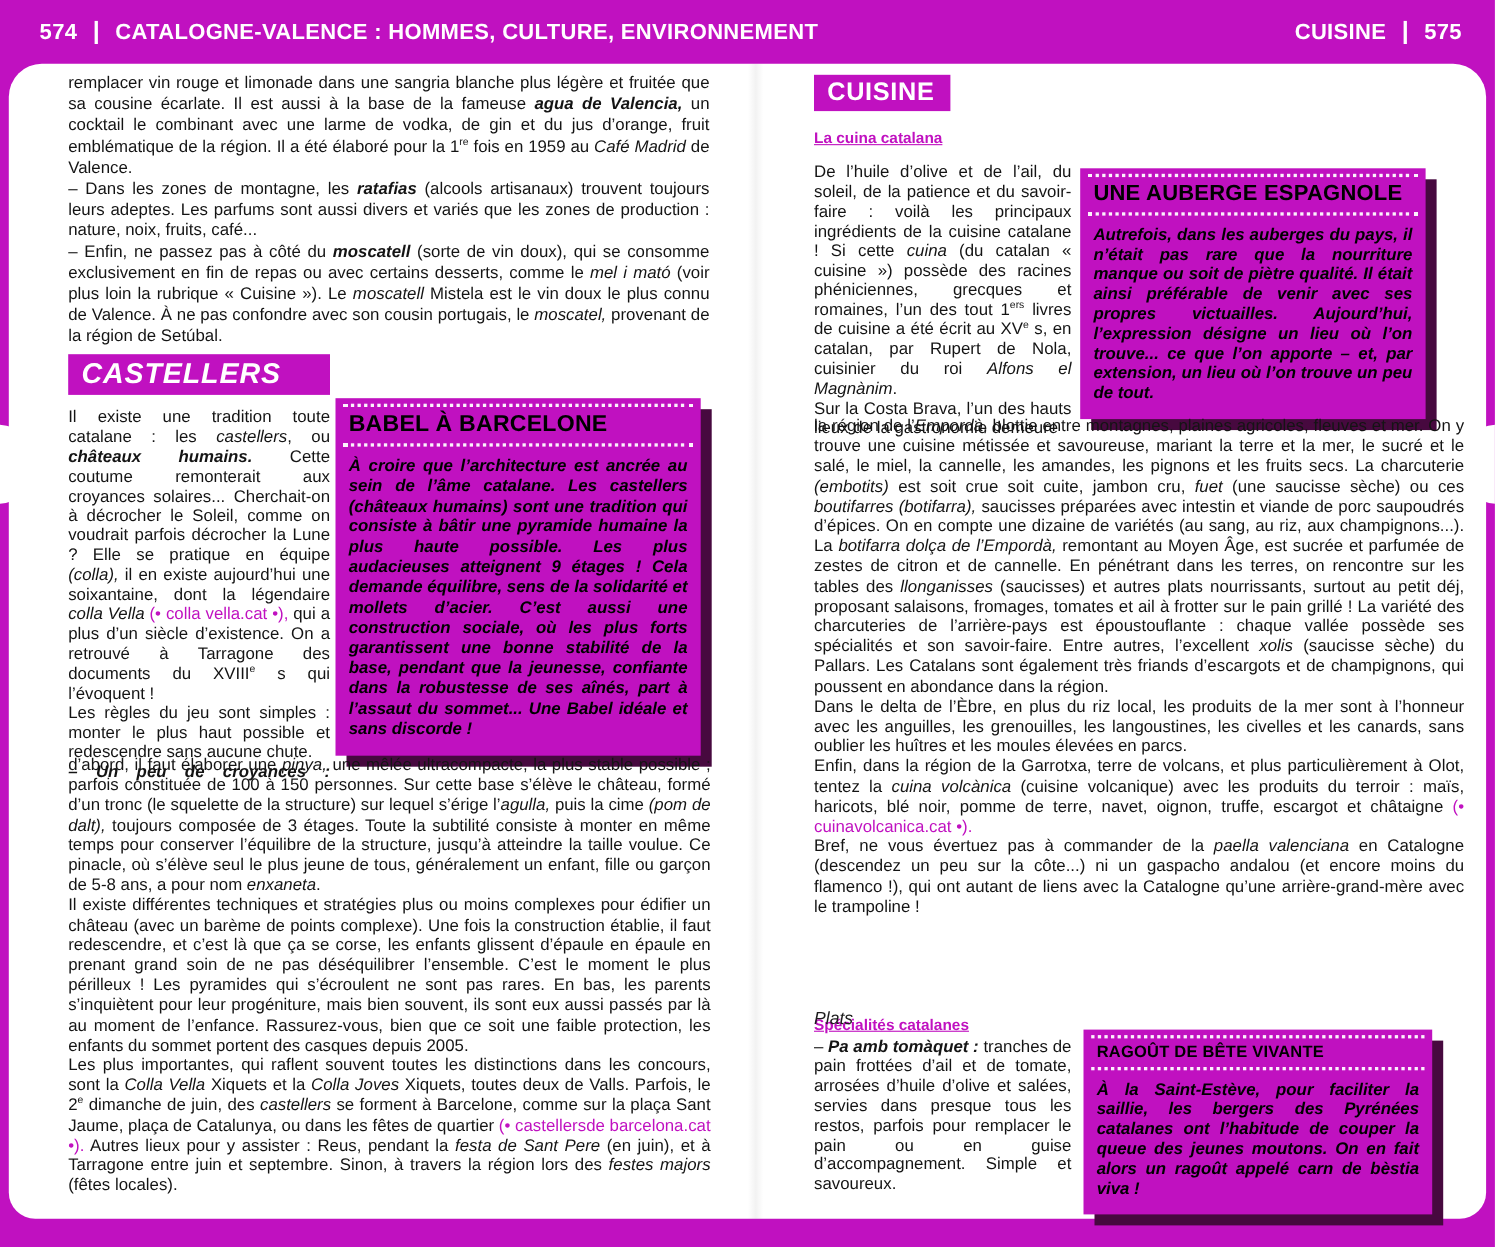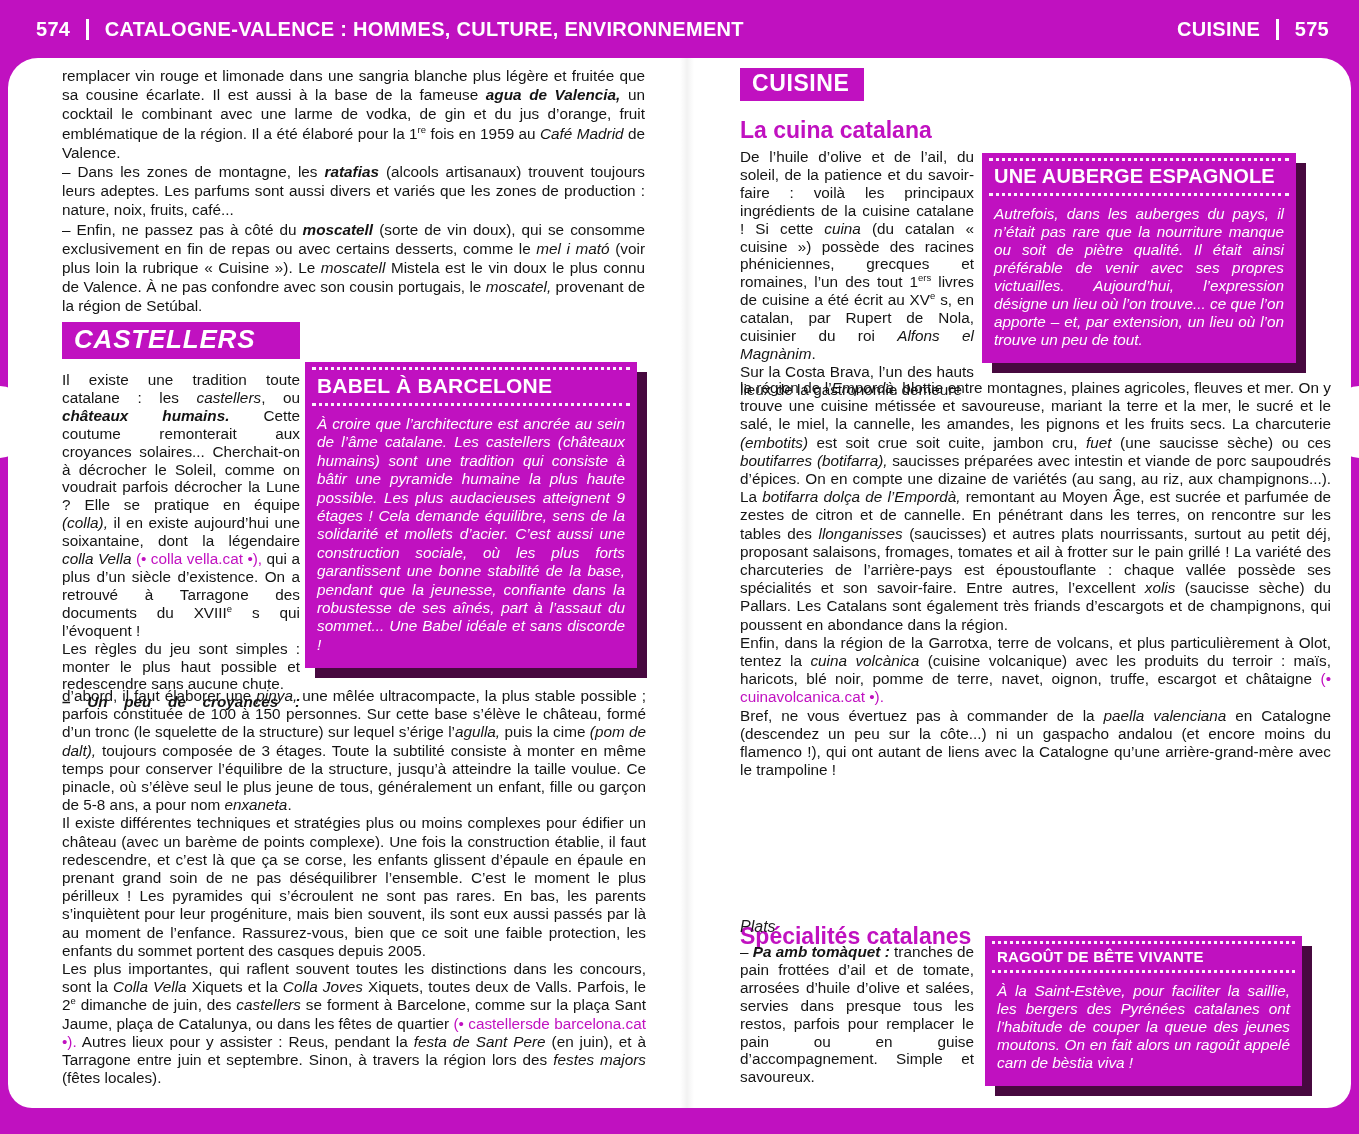--- a/index.html
+++ b/index.html
@@ -47,35 +47,35 @@
 
   
   .section-banner {
     background:var(--mag); color:#fff; font-weight:700;
     display:flex; align-items:center; padding:0 12px 3px;
   }
   .banner-castellers { font-style:italic; font-size:26px; letter-spacing:.8px; }
   .banner-cuisine { font-size:23px; letter-spacing:.6px; }
 
   
-  .mag-box { background:var(--mag); color:#ffffff; box-shadow:10px 10px 0 var(--shadow); }
+  .mag-box { background:var(--mag); color:#000000; box-shadow:10px 10px 0 var(--shadow); }
   .box-title {
     font-weight:700; font-size:21px; letter-spacing:.2px;
     margin:5px 7px 0; padding:4px 5px 5px;
     border-top:3px dotted rgba(255,255,255,.95);
     border-bottom:3px dotted rgba(255,255,255,.95);
     white-space:nowrap;
   }
   .box-body {
-    font-style:italic; font-weight:400; text-align:justify;
+    font-style:italic; font-weight:700; text-align:justify;
     font-size:15.3px; line-height:18.4px; padding:9px 12px 14px;
   }
   .box-body p { margin:0; }
 
-  .subhead { color:var(--mag); font-weight:700; font-size:23px; }
+  .subhead { color:var(--mag); font-weight:700; font-size:14px;text-decoration:underline; }
   .plats-label { font-weight:400; font-style:italic; font-size:16px; color:#1c1c1c; }
 </style>
 </head>
 <body>
 
 <div class="header-bar">
   <div class="header-left">
     <span>574</span>
     <span class="hdr-divider"></span>
     <span>CATALOGNE-VALENCE : HOMMES, CULTURE, ENVIRONNEMENT</span>
@@ -134,20 +134,21 @@
 
 <div class="abs mag-box" style="left:982px; top:153px; width:314px;">
   <div class="box-title" style="font-size:20px;">UNE AUBERGE ESPAGNOLE</div>
   <div class="box-body" style="line-height:18px;">
     <p><span>Autrefois, dans les auberges du pays, il n’était pas rare que la nourriture manque ou soit de piètre qualité. Il était ainsi préférable de venir avec ses propres victuailles. Aujourd’hui, l’expression désigne un lieu où l’on trouve... ce que l’on apporte – et, par extension, un lieu où l’on trouve un peu de tout.</span></p>
   </div>
 </div>
 
 <div class="abs body-text lh-main" style="left:740px; top:379px; width:591px;">
   <p><span>la région de l’</span><span class="s-i">Empordà</span><span>, blottie entre montagnes, plaines agricoles, fleuves et mer. On y trouve une cuisine métissée et savoureuse, mariant la terre et la mer, le sucré et le salé, le miel, la cannelle, les amandes, les pignons et les fruits secs. La charcuterie </span><span class="s-i">(embotits)</span><span> est soit crue soit cuite, jambon cru, </span><span class="s-i">fuet</span><span> (une saucisse sèche) ou ces </span><span class="s-i">boutifarres (botifarra),</span><span> saucisses préparées avec intestin et viande de porc saupoudrés d’épices. On en compte une dizaine de variétés (au sang, au riz, aux champignons...). La </span><span class="s-i">botifarra dolça de l’Empordà,</span><span> remontant au Moyen Âge, est sucrée et parfumée de zestes de citron et de cannelle. En pénétrant dans les terres, on rencontre sur les tables des </span><span class="s-i">llonganisses</span><span> (saucisses) et autres plats nourrissants, surtout au petit déj, proposant salaisons, fromages, tomates et ail à frotter sur le pain grillé ! La variété des charcuteries de l’arrière-pays est époustouflante : chaque vallée possède ses spécialités et son savoir-faire. Entre autres, l’excellent </span><span class="s-i">xolis</span><span> (saucisse sèche) du Pallars. Les Catalans sont également très friands d’escargots et de champignons, qui poussent en abondance dans la région.</span></p>
+  <p><span>Dans le delta de l’Èbre, en plus du riz local, les produits de la mer sont à l’honneur avec les anguilles, les grenouilles, les langoustines, les civelles et les canards, sans oublier les huîtres et les moules élevées en parcs.</span></p>
   <p><span>Enfin, dans la région de la Garrotxa, terre de volcans, et plus particulièrement à Olot, tentez la </span><span class="s-i">cuina volcànica</span><span> (cuisine volcanique) avec les produits du terroir : maïs, haricots, blé noir, pomme de terre, navet, oignon, truffe, escargot et châtaigne </span><span class="s-mi">(• cuinavolcanica.cat •).</span></p>
   <p><span>Bref, ne vous évertuez pas à commander de la </span><span class="s-i">paella valenciana</span><span> en Catalogne (descendez un peu sur la côte...) ni un gaspacho andalou (et encore moins du flamenco !), qui ont autant de liens avec la Catalogne qu’une arrière-grand-mère avec le trampoline !</span></p>
 </div>
 
 <div class="abs subhead" style="left:740px; top:875px;margin-top:48px;">Spécialités catalanes</div>
 
 <div class="abs plats-label" style="left:740px; top:918px;">Plats</div>
 
 <div class="abs body-text lh-col" style="left:740px; top:943px; width:234px;">
   <p><span>– </span><span class="s-bi">Pa amb tomàquet :</span><span> tranches de pain frottées d’ail et de tomate, arrosées d’huile d’olive et salées, servies dans presque tous les restos, parfois pour remplacer le pain ou en guise d’accompagnement. Simple et savoureux.</span></p>

